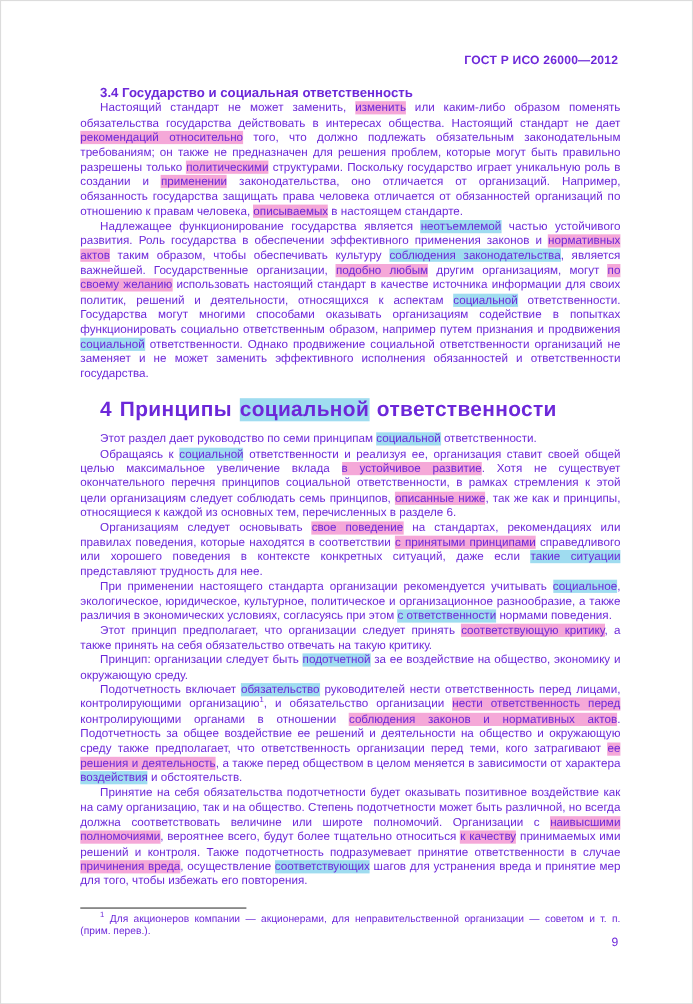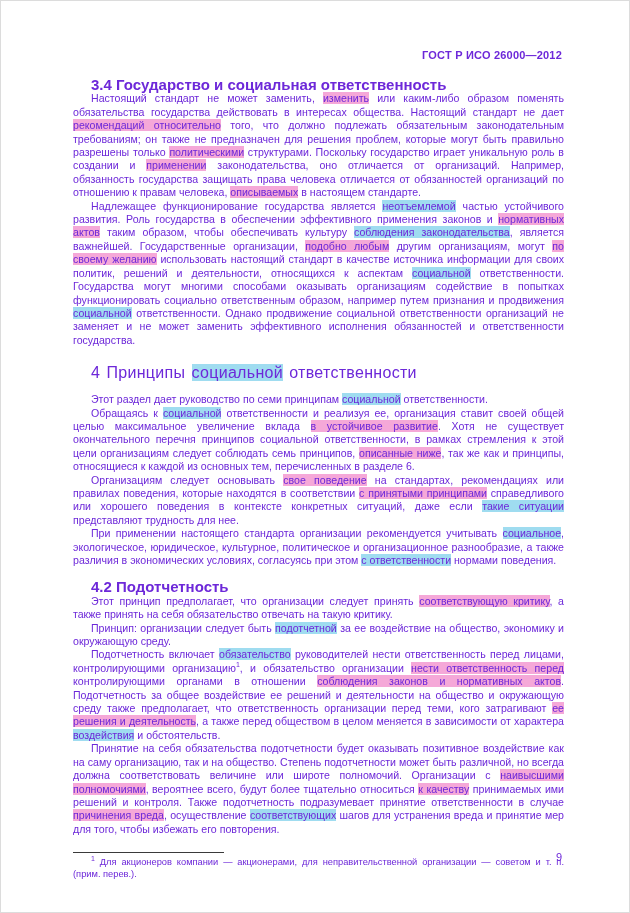--- a/index.html
+++ b/index.html
@@ -28,31 +28,31 @@
     left: 72px;
     width: 491px;
   }
   .para {
     font-size: 10.6px;
     line-height: 13.4px;
     text-align: justify;
     text-indent: 18px;
   }
   .h-sub {
-    font-size: 15px;
+    font-size: 12px;
     line-height: 13.4px;
     font-weight: bold;
     text-indent: 18px;
     margin-top: 13px;
     margin-bottom: 1px;
   }
   .h-main {
-    font-size: 16px;
+    font-size: 19px;
     line-height: 15px;
-    font-weight: normal;
+    font-weight: bold;
     text-indent: 18px;
     letter-spacing: 0.3px;
     word-spacing: 1.5px;
     margin-top: 18px;
     margin-bottom: 13px;
   }
   .body-text > :first-child { margin-top: 0; }
   sup { font-size: 7px; line-height: 0; vertical-align: super; }
   .hl-pink { background: var(--highlight_pink, #f5a8d8); }
   .hl-cyan { background: var(--highlight_cyan, #9fdcf0); }
@@ -90,21 +90,20 @@
     <p class="para"><span>Настоящий стандарт не может заменить, </span><span class="hl-pink">изменить</span><span> или каким-либо образом поменять обязательства государства действовать в интересах общества. Настоящий стандарт не дает </span><span class="hl-pink">рекомендаций относительно</span><span> того, что должно подлежать обязательным законодательным требованиям; он также не предназначен для решения проблем, которые могут быть правильно разрешены только </span><span class="hl-pink">политическими</span><span> структурами. Поскольку государство играет уникальную роль в создании и </span><span class="hl-pink">применении</span><span> законодательства, оно отличается от организаций. Например, обязанность государства защищать права человека отличается от обязанностей организаций по отношению к правам человека, </span><span class="hl-pink">описываемых</span><span> в настоящем стандарте.</span></p>
     <p class="para"><span>Надлежащее функционирование государства является </span><span class="hl-cyan">неотъемлемой</span><span> частью устойчивого развития. Роль государства в обеспечении эффективного применения законов и </span><span class="hl-pink">нормативных актов</span><span> таким образом, чтобы обеспечивать культуру </span><span class="hl-cyan">соблюдения законодательства</span><span>, является важнейшей. Государственные организации, </span><span class="hl-pink">подобно любым</span><span> другим организациям, могут </span><span class="hl-pink">по своему желанию</span><span> использовать настоящий стандарт в качестве источника информации для своих политик, решений и деятельности, относящихся к аспектам </span><span class="hl-cyan">социальной</span><span> ответственности. Государства могут многими способами оказывать организациям содействие в попытках функционировать социально ответственным образом, например путем признания и продвижения </span><span class="hl-cyan">социальной</span><span> ответственности. Однако продвижение социальной ответственности организаций не заменяет и не может заменить эффективного исполнения обязанностей и ответственности государства.</span></p>
 
     <p class="h-main"><span>4 Принципы </span><span class="hl-cyan">социальной</span><span> ответственности</span></p>
 
     <p class="para"><span>Этот раздел дает руководство по семи принципам </span><span class="hl-cyan">социальной</span><span> ответственности.</span></p>
     <p class="para"><span>Обращаясь к </span><span class="hl-cyan">социальной</span><span> ответственности и реализуя ее, организация ставит своей общей целью максимальное увеличение вклада </span><span class="hl-pink">в устойчивое развитие</span><span>. Хотя не существует окончательного перечня принципов социальной ответственности, в рамках стремления к этой цели организациям следует соблюдать семь принципов, </span><span class="hl-pink">описанные ниже</span><span>, так же как и принципы, относящиеся к каждой из основных тем, перечисленных в разделе 6.</span></p>
     <p class="para"><span>Организациям следует основывать </span><span class="hl-pink">свое поведение</span><span> на стандартах, рекомендациях или правилах поведения, которые находятся в соответствии </span><span class="hl-pink">с принятыми принципами</span><span> справедливого или хорошего поведения в контексте конкретных ситуаций, даже если </span><span class="hl-cyan">такие ситуации</span><span> представляют трудность для нее.</span></p>
     <p class="para"><span>При применении настоящего стандарта организации рекомендуется учитывать </span><span class="hl-cyan">социальное</span><span>, экологическое, юридическое, культурное, политическое и организационное разнообразие, а также различия в экономических условиях, согласуясь при этом </span><span class="hl-cyan">с ответственности</span><span> нормами поведения.</span></p>
 
-    <p class="h-sub">4.2 Подотчетность</p>
     <p class="para"><span>Этот принцип предполагает, что организации следует принять </span><span class="hl-pink">соответствующую критику</span><span>, а также принять на себя обязательство отвечать на такую критику.</span></p>
     <p class="para"><span>Принцип: организации следует быть </span><span class="hl-cyan">подотчетной</span><span> за ее воздействие на общество, экономику и окружающую среду.</span></p>
     <p class="para"><span>Подотчетность включает </span><span class="hl-cyan">обязательство</span><span> руководителей нести ответственность перед лицами, контролирующими организацию</span><sup>1</sup><span>, и обязательство организации </span><span class="hl-pink">нести ответственность перед</span><span> контролирующими органами в отношении </span><span class="hl-pink">соблюдения законов и нормативных актов</span><span>. Подотчетность за общее воздействие ее решений и деятельности на общество и окружающую среду также предполагает, что ответственность организации перед теми, кого затрагивают </span><span class="hl-pink">ее решения и деятельность</span><span>, а также перед обществом в целом меняется в зависимости от характера </span><span class="hl-cyan">воздействия</span><span> и обстоятельств.</span></p>
     <p class="para"><span>Принятие на себя обязательства подотчетности будет оказывать позитивное воздействие как на саму организацию, так и на общество. Степень подотчетности может быть различной, но всегда должна соответствовать величине или широте полномочий. Организации с </span><span class="hl-pink">наивысшими полномочиями</span><span>, вероятнее всего, будут более тщательно относиться </span><span class="hl-pink">к качеству</span><span> принимаемых ими решений и контроля. Также подотчетность подразумевает принятие ответственности в случае </span><span class="hl-pink">причинения вреда</span><span>, осуществление </span><span class="hl-cyan">соответствующих</span><span> шагов для устранения вреда и принятие мер для того, чтобы избежать его повторения.</span></p>
 
     <div class="footnote">
       <div class="footnote-rule"></div>
       <p class="footnote-text"><sup>1</sup> <span>Для акционеров компании — акционерами, для неправительственной организации — советом и т. п. (прим. перев.).</span></p>
     </div>
 

